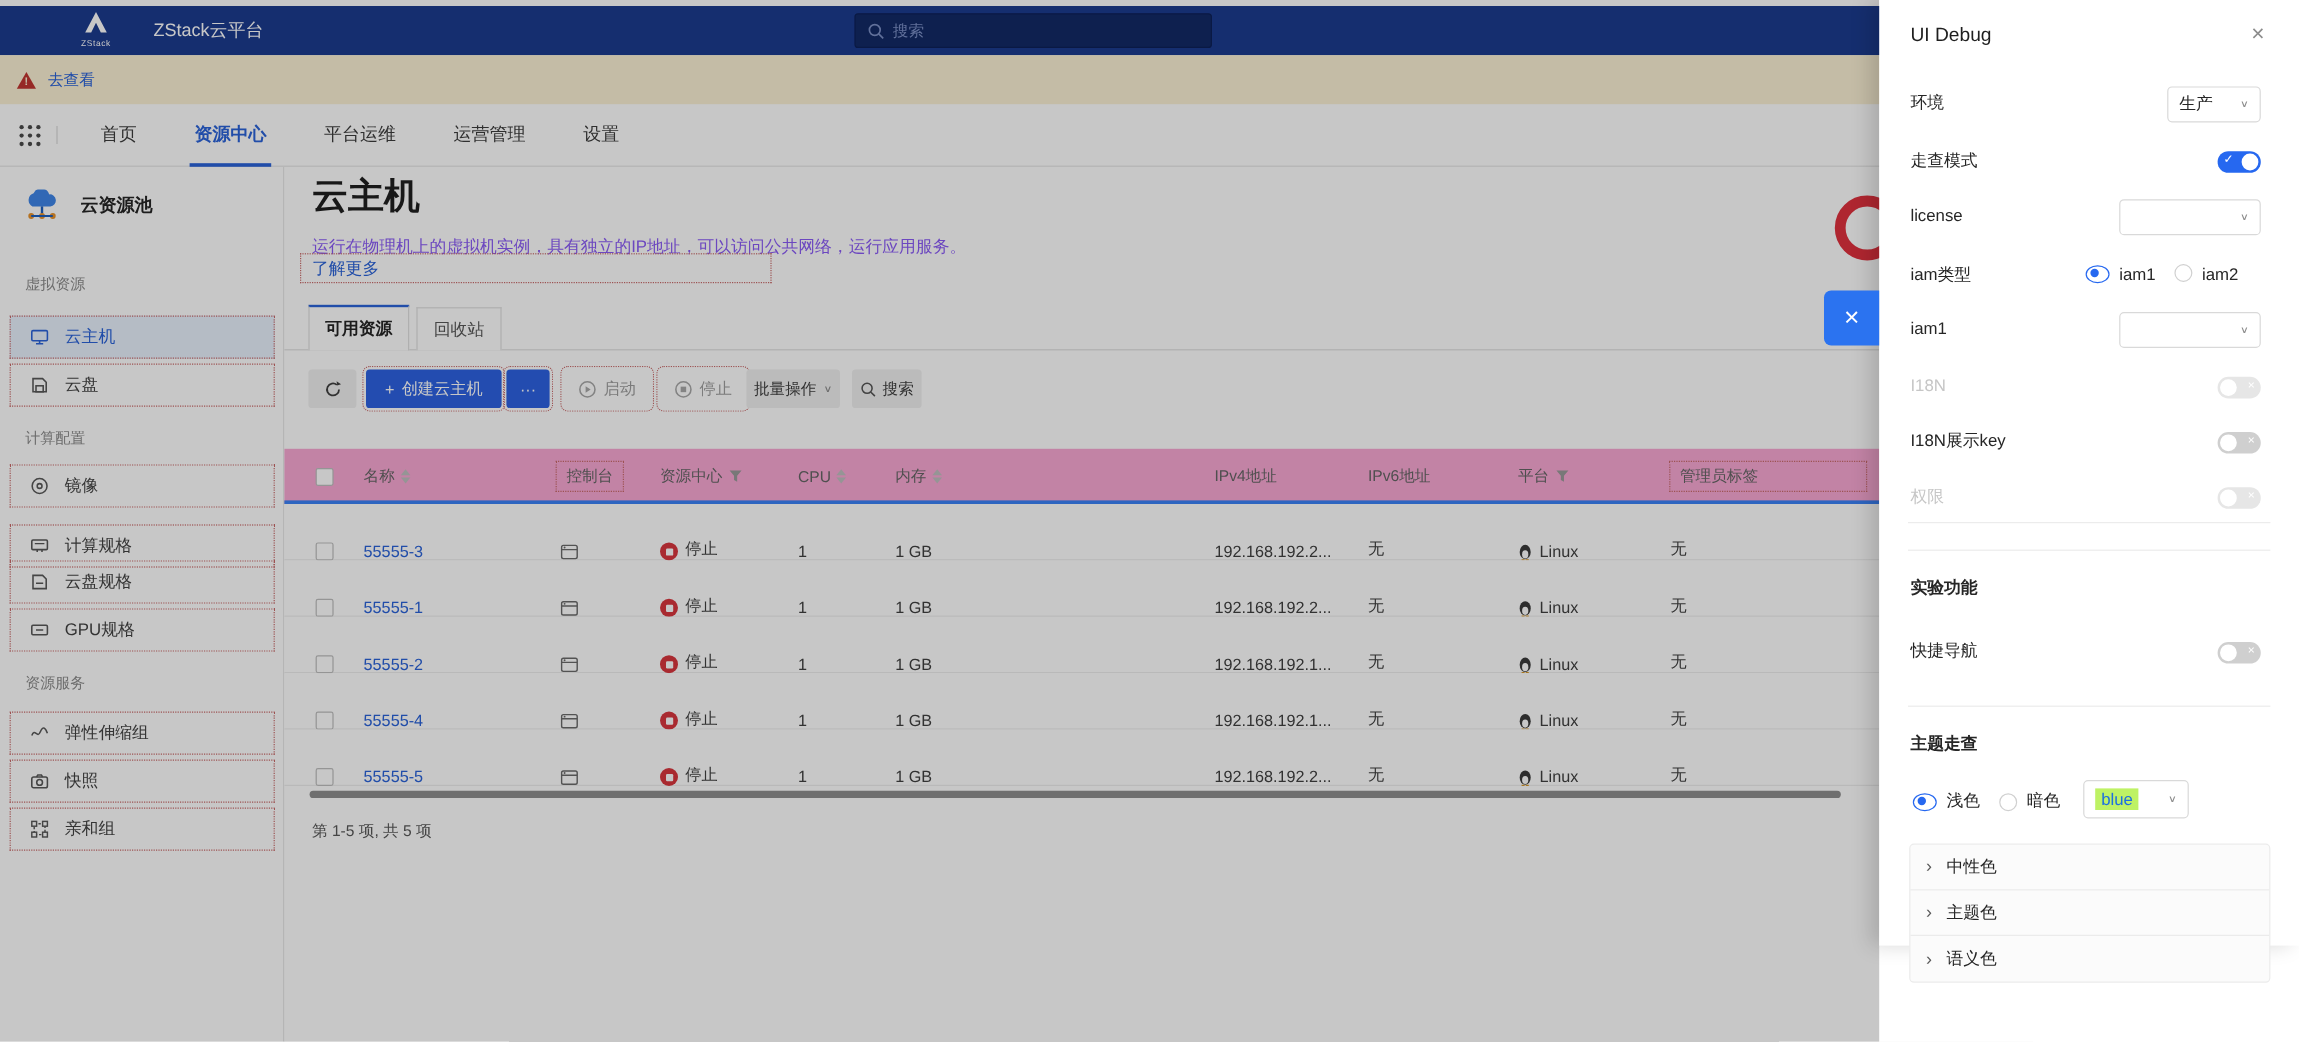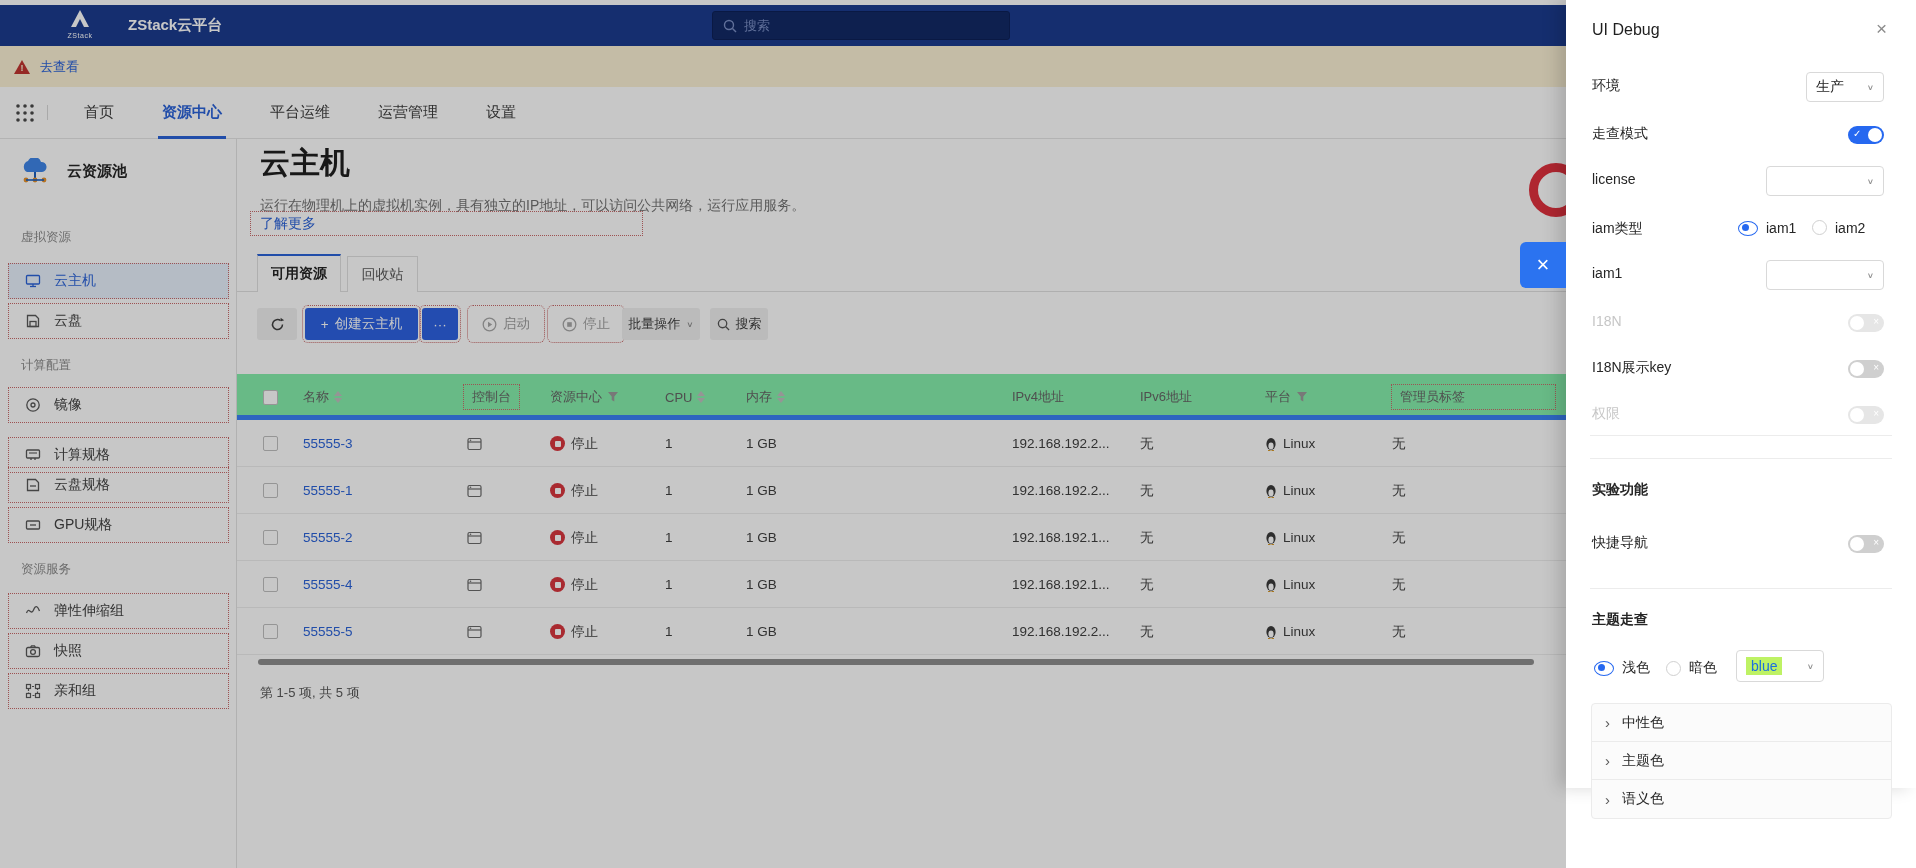--- a/index.html
+++ b/index.html
@@ -3,21 +3,21 @@
 <meta charset="utf-8">
 <style>
   *{margin:0;padding:0;box-sizing:border-box}
   html,body{width:1916px;height:868px;overflow:hidden;background:#fff;
     font-family:"Liberation Sans","DejaVu Sans",sans-serif;color:#404040}
 
   
   .navbar{position:absolute;left:0;top:5px;width:1916px;height:41px;background:#1c3c8f;z-index:10;display:flex;align-items:center}
   .logo-wrap{position:absolute;left:60px;top:4px;width:40px;text-align:center}
   .logo-sub{font-size:7px;color:#fff;letter-spacing:.5px;margin-top:-1px}
-  .app-title{position:absolute;left:128px;top:11px;color:#fff;font-size:15px;font-weight:bold}
+  .app-title{position:absolute;left:128px;top:11px;color:#fff;font-size:15px;font-weight:normal}
   .nav-search{position:absolute;left:712px;top:6px;width:298px;height:29px;background:#122a66;border:1px solid #0e2158;border-radius:3px;display:flex;align-items:center;padding:0 10px;gap:7px}
   .nav-search input{background:transparent;border:none;outline:none;color:#cfd9f2;font-size:13px;width:230px;font-family:inherit}
   .nav-search input::placeholder{color:#7d90c6}
 
   .banner{position:absolute;left:0;top:46px;width:1916px;height:41px;background:#fbf1d5;z-index:10;display:flex;align-items:center;padding-left:14px;gap:8px;font-size:13px;color:#574726}
   .warn-tri{width:0;height:0;border-left:8px solid transparent;border-right:8px solid transparent;border-bottom:14px solid #c13530;position:relative}
   .warn-tri i{position:absolute;left:-1.5px;top:3px;color:#fbf1d5;font-style:normal;font-size:9px;font-weight:bold}
   .banner a{color:#2b63d9;text-decoration:none;margin-left:2px}
 
   .navtabs{position:absolute;left:0;top:87px;width:1916px;height:52px;background:#fff;border-bottom:1px solid #e6e6e6;z-index:10;display:flex;align-items:center}
@@ -34,42 +34,42 @@
   
   .side-head{position:absolute;left:20px;top:158px;z-index:10;display:flex;align-items:center;gap:15px}
   .side-head b{font-size:15px;color:#262626;font-weight:bold}
   .sgroup{position:absolute;left:21px;z-index:10;font-size:12.5px;color:#8c8c8c}
   .sitem{position:absolute;left:8px;width:221px;height:36px;z-index:10;display:flex;align-items:center;gap:13px;padding-left:16px;font-size:14px;color:#434343;border:1px dotted #c96a6a;cursor:pointer}
   .sitem svg{flex:none}
   .sitem.active{background:#e8f1fd;color:#2b63d9}
 
   
   .page-title{position:absolute;left:260px;top:143px;font-size:30px;font-weight:bold;color:#1f1f1f;z-index:10}
-  .page-desc{position:absolute;left:260px;top:197px;font-size:14px;color:#737373;z-index:10}
+  .page-desc{position:absolute;left:260px;top:197px;font-size:14px;color:#8b5cf6;z-index:10}
   .learn-box{position:absolute;left:250px;top:211px;width:393px;height:25px;border:1px dotted #c96a6a;z-index:10;display:flex;align-items:center;padding-left:9px}
   .learn-box a{font-size:14px;color:#2b63d9;text-decoration:none}
 
   
   .tabline{position:absolute;left:237px;top:291px;width:1329px;height:1px;background:#e0e0e0;z-index:10}
   .tab1{position:absolute;left:257px;top:254px;width:84px;height:38px;background:#fff;border:1px solid #e0e0e0;border-top:2px solid #2b63d9;border-bottom:none;z-index:11;display:flex;align-items:center;justify-content:center;font-size:14px;color:#262626;font-weight:bold;cursor:pointer}
   .tab2{position:absolute;left:347px;top:256px;width:71px;height:36px;background:#fff;border:1px solid #e0e0e0;border-bottom:none;z-index:11;display:flex;align-items:center;justify-content:center;font-size:14px;color:#595959;cursor:pointer}
 
   
   .tbtn{position:absolute;top:308px;height:32px;z-index:10;display:flex;align-items:center;justify-content:center;gap:6px;border-radius:3px;font-size:13.5px;cursor:pointer}
   .gray{background:#f0f0f0;color:#404040}
   .blue{background:#2d62e2;color:#fff}
   .ghost{color:#9e9e9e}
   .rz{outline:1px dotted #c96a6a;outline-offset:2px}
   .chev{font-size:10px;color:#8c8c8c;transform:scaleY(.8)}
 
   
-  .thead{position:absolute;left:237px;top:374px;width:1329px;height:46px;background:#86efac;border-bottom:5px solid #3b82f6;z-index:10}
+  .thead{position:absolute;left:237px;top:374px;width:1329px;height:46px;background:#f9a8d4;border-bottom:3px solid #3b82f6;z-index:10}
   .thead span.hcell{position:absolute;top:0;height:46px;display:flex;align-items:center;font-size:13px;color:#666;gap:5px}
   .trow{position:absolute;left:237px;width:1329px;height:47px;border-bottom:1px solid #ededed;background:#fff;z-index:10}
-  .trow .cell{position:absolute;top:0;height:47px;display:flex;align-items:center;font-size:13.5px;color:#404040;gap:6px}
+  .trow .cell{position:absolute;top:0;height:47px;display:flex;align-items:flex-end;font-size:13.5px;color:#404040;gap:6px}
   .cb{width:15px;height:15px;border:1px solid #bfbfbf;border-radius:2px;background:#fff}
   .namelink{color:#2b63d9;text-decoration:none;font-size:13.5px}
   .dim{color:#8c8c8c}
   .sorter{display:inline-flex;flex-direction:column;gap:2px}
   .sorter i{width:0;height:0;border-left:4px solid transparent;border-right:4px solid transparent}
   .sorter .up{border-bottom:5px solid #bfbfbf}
   .sorter .dn{border-top:5px solid #bfbfbf}
   .stop-badge{width:15px;height:15px;border-radius:50%;background:#d9363e;position:relative;flex:none}
   .stop-badge::after{content:"";position:absolute;left:4.5px;top:4.5px;width:6px;height:6px;background:#fff;border-radius:1px}
   .hl-dot{border:1px dotted #c96a6a;padding:3px 8px}

